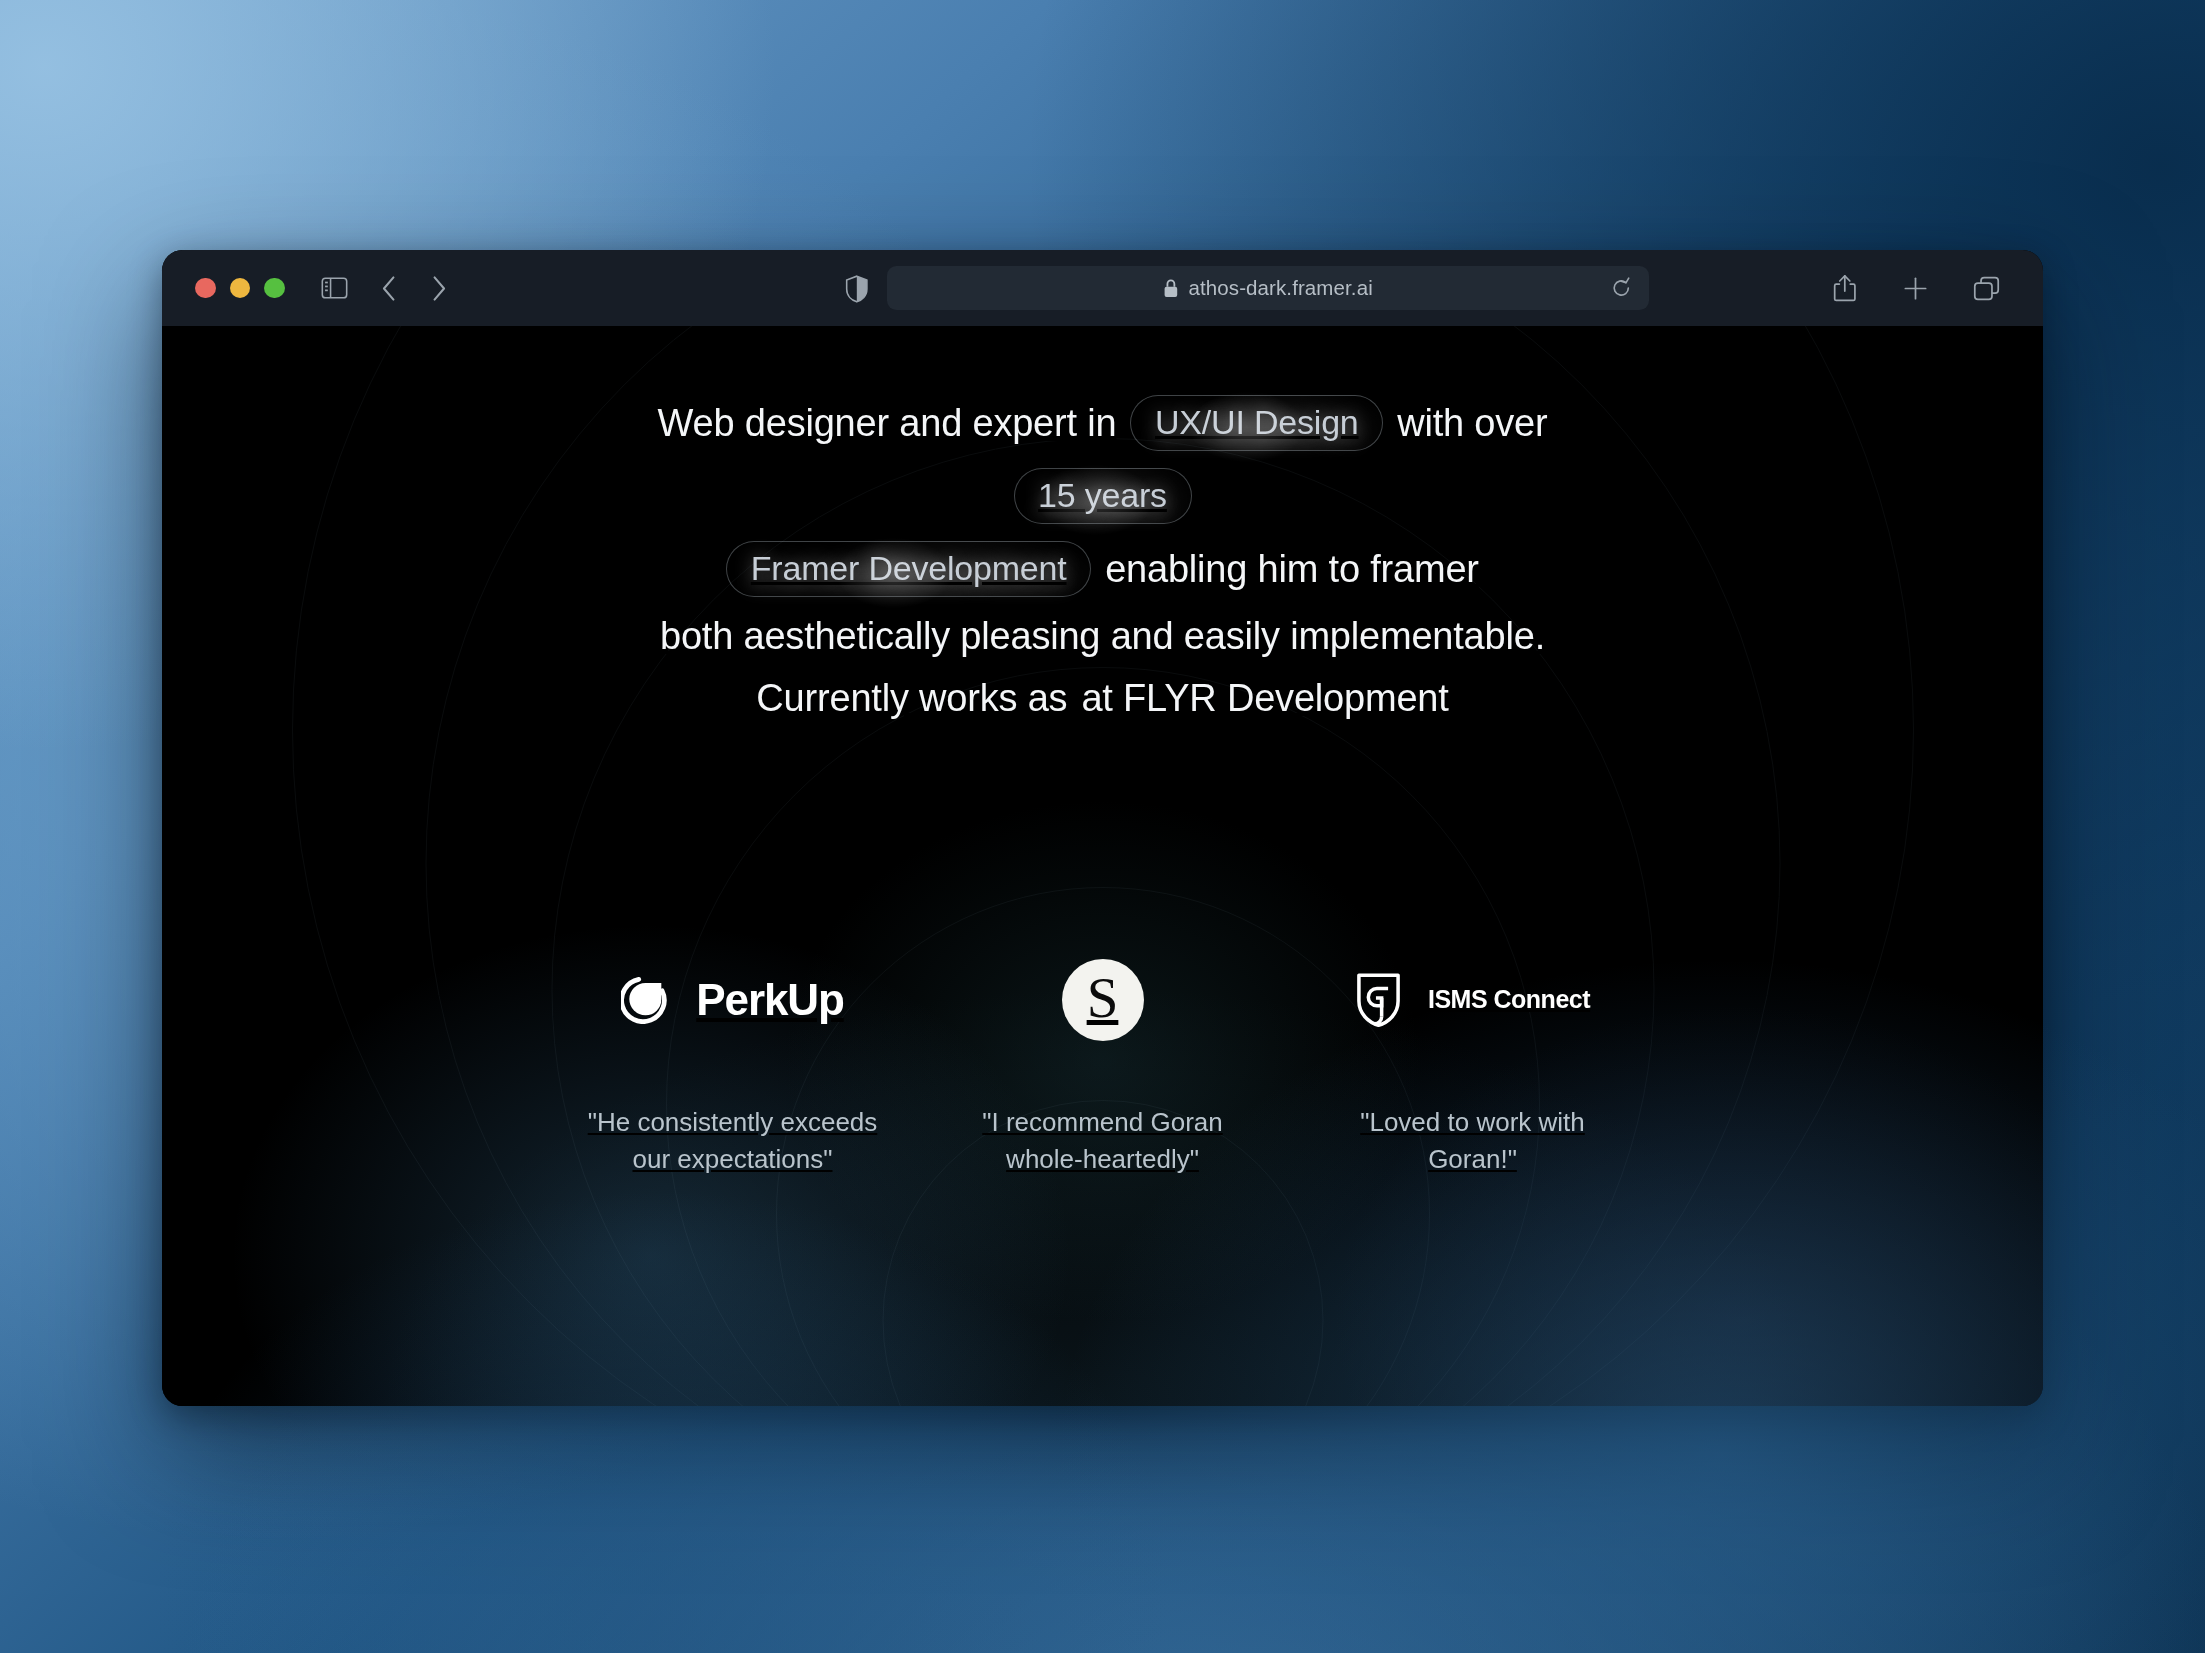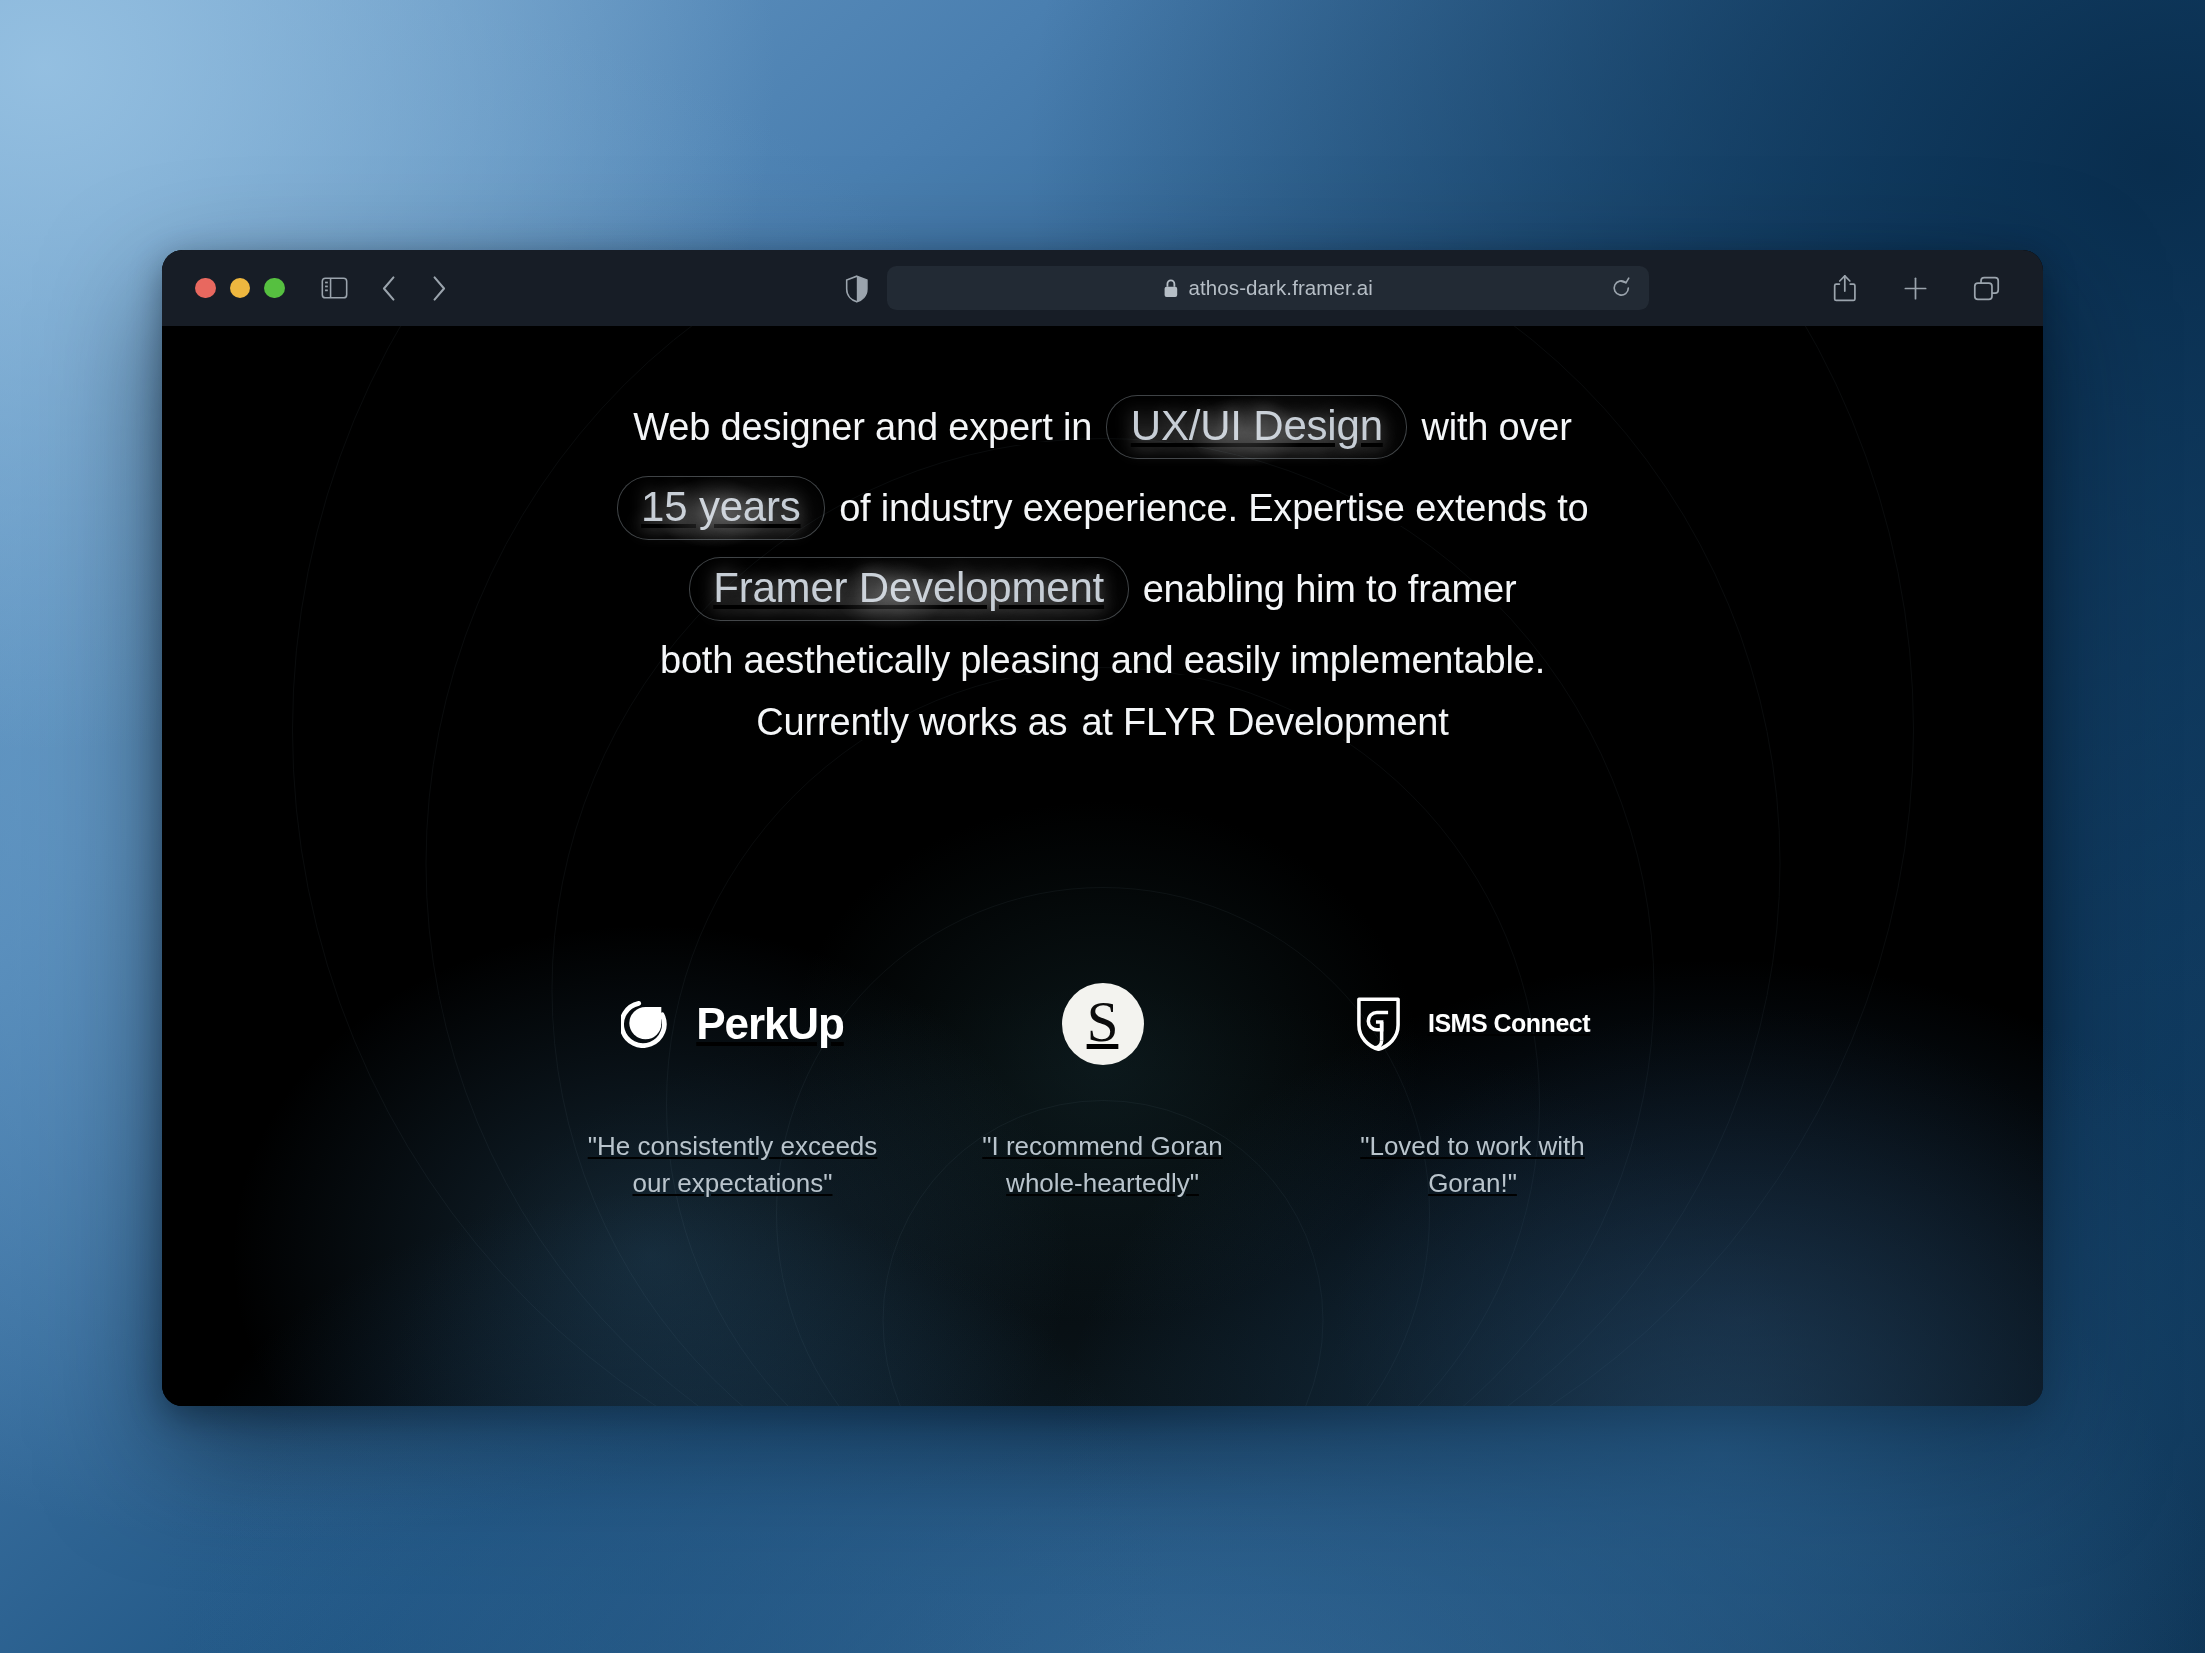--- a/index.html
+++ b/index.html
@@ -160,21 +160,21 @@
   .htext { color: #f4f6f8; }
 
   .pill {
     display: inline-flex;
     align-items: center;
     justify-content: center;
     padding: 8.7px 23.6px 11px;
     border: 0.8px solid rgba(210,222,232,0.30);
     border-radius: 31.5px;
     color: #c7ced6;
-    font-size: 42px;
+    font-size: 34px;
     line-height: 1;
     position: relative;
     background: radial-gradient(ellipse 60% 120% at 62% 62%, rgba(255,255,255,0.085) 0%, rgba(255,255,255,0) 72%);
     text-shadow: 0 0 17.3px rgba(255,255,255,0.45);
   }
   .pill::after {
     content: "";
     position: absolute;
     left: 46%; top: 58%;
     width: 118px; height: 71px;
@@ -340,21 +340,20 @@
       <div class="headline">
 
         <div class="hline">
           <span class="htext">Web designer and expert in</span>
           <span class="pill">UX/UI Design</span>
           <span class="htext">with over</span>
         </div>
 
         <div class="hline">
           <span class="pill">15 years</span>
-          <span class="htext">of industry exeperience.  Expertise extends to</span>
         </div>
 
         <div class="hline">
           <span class="pill">Framer Development</span>
           <span class="htext">enabling him to framer</span>
         </div>
 
         <div class="hline">
           <span class="htext">both aesthetically  pleasing and easily implementable.</span>
         </div>

